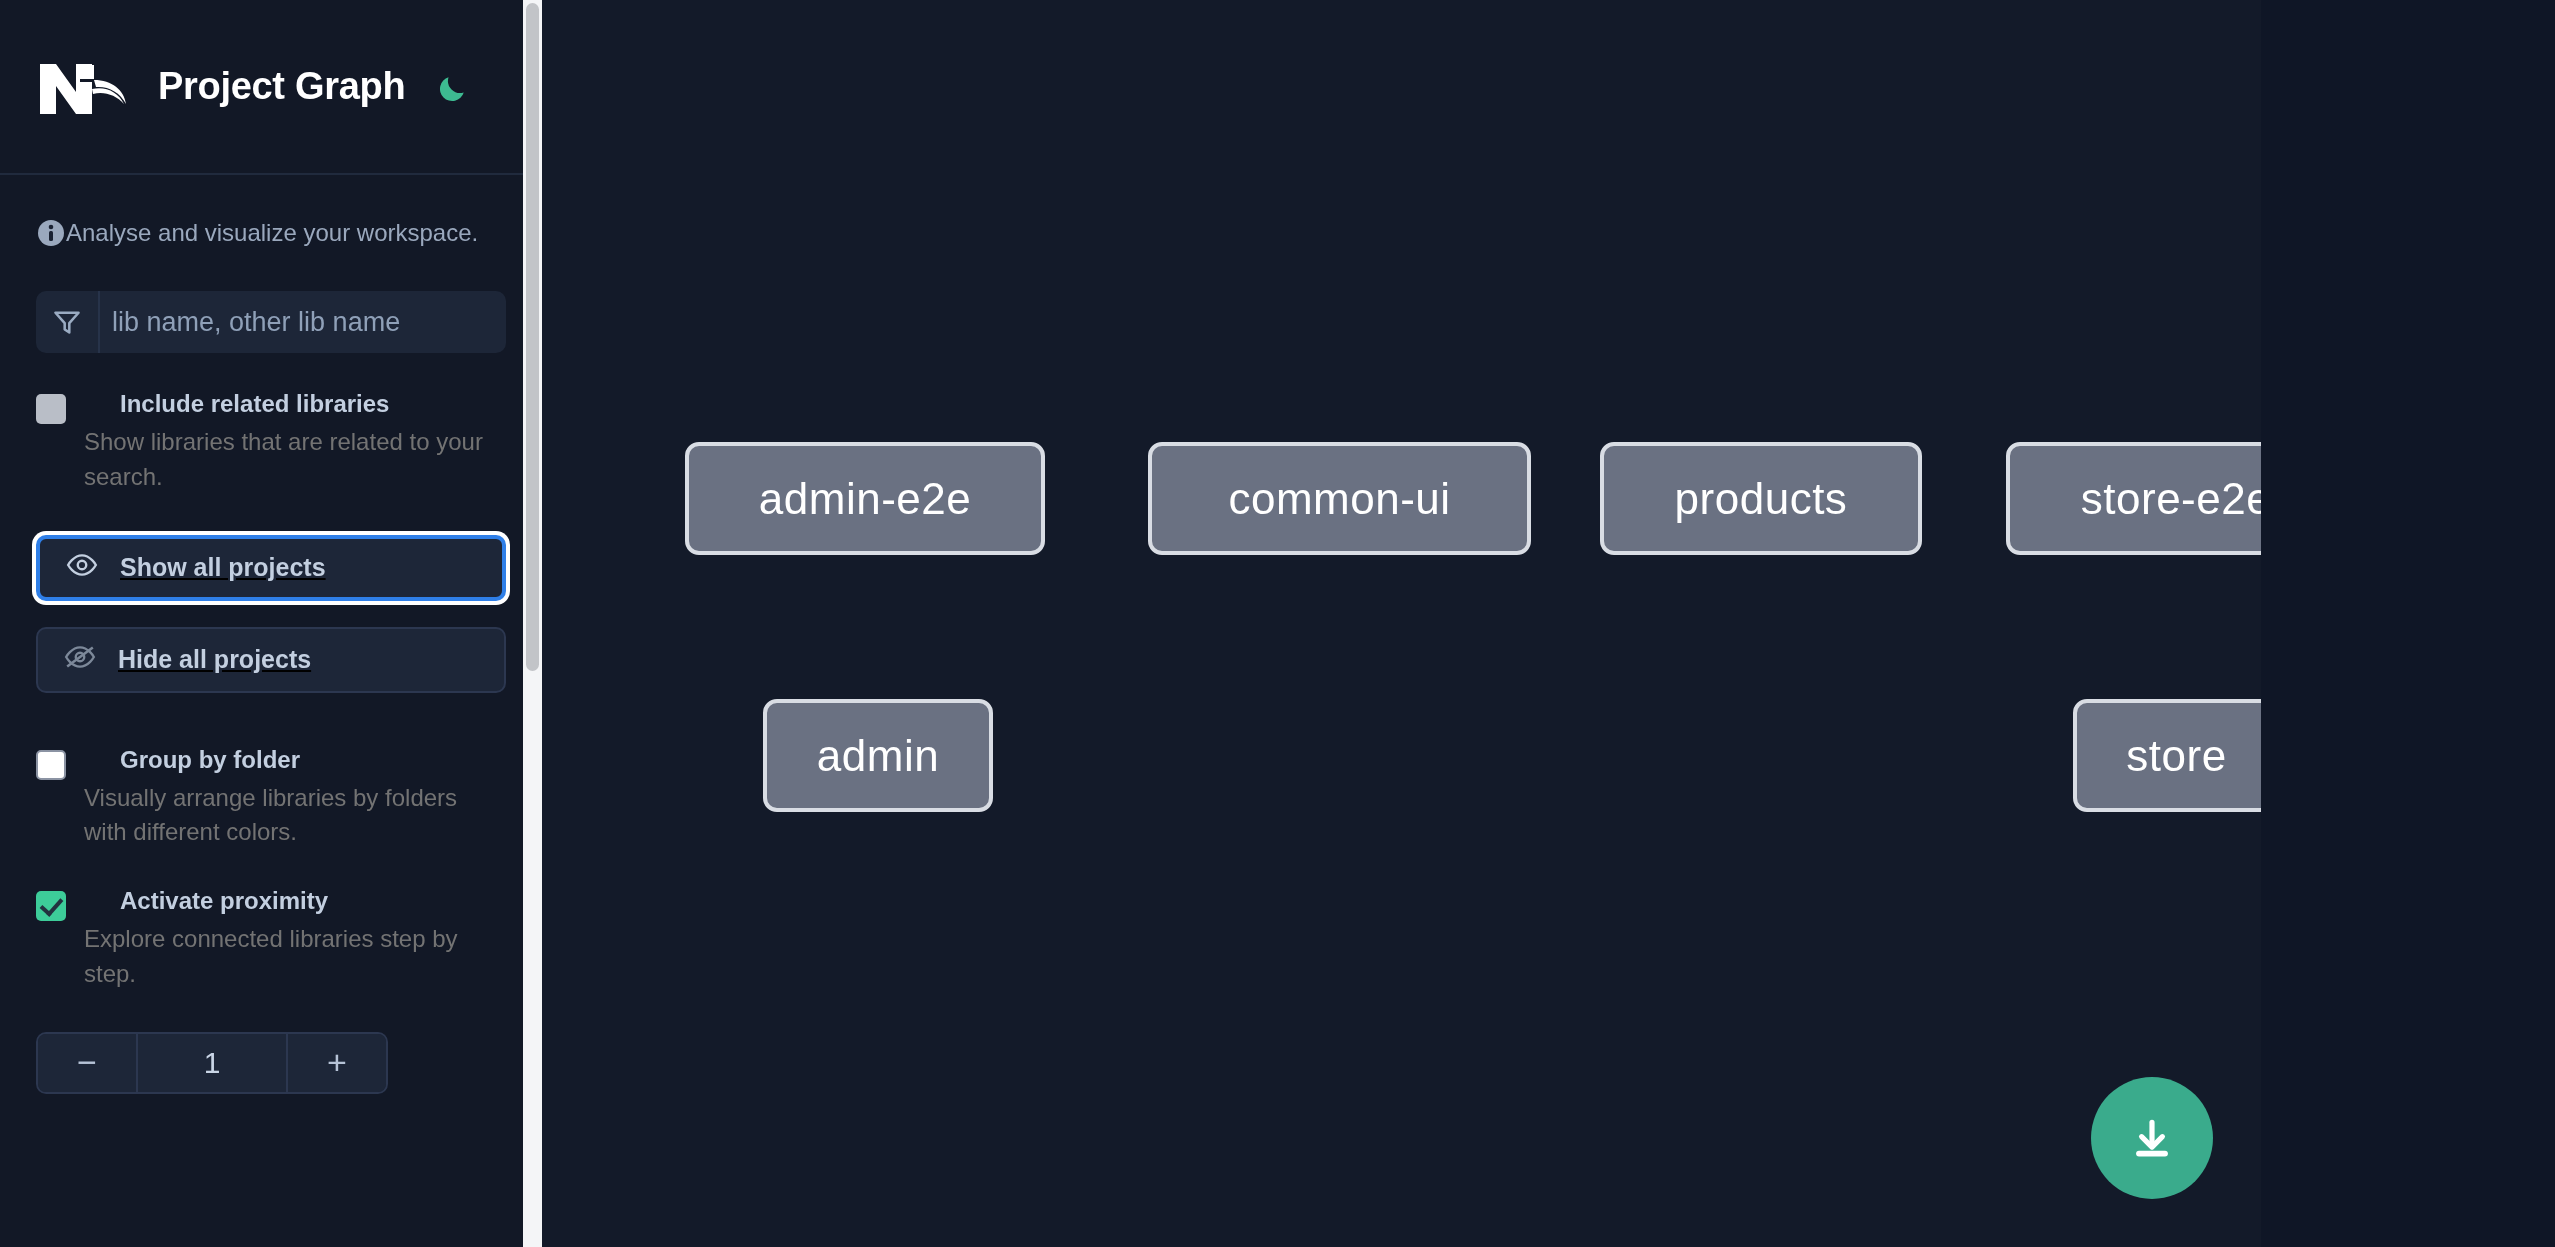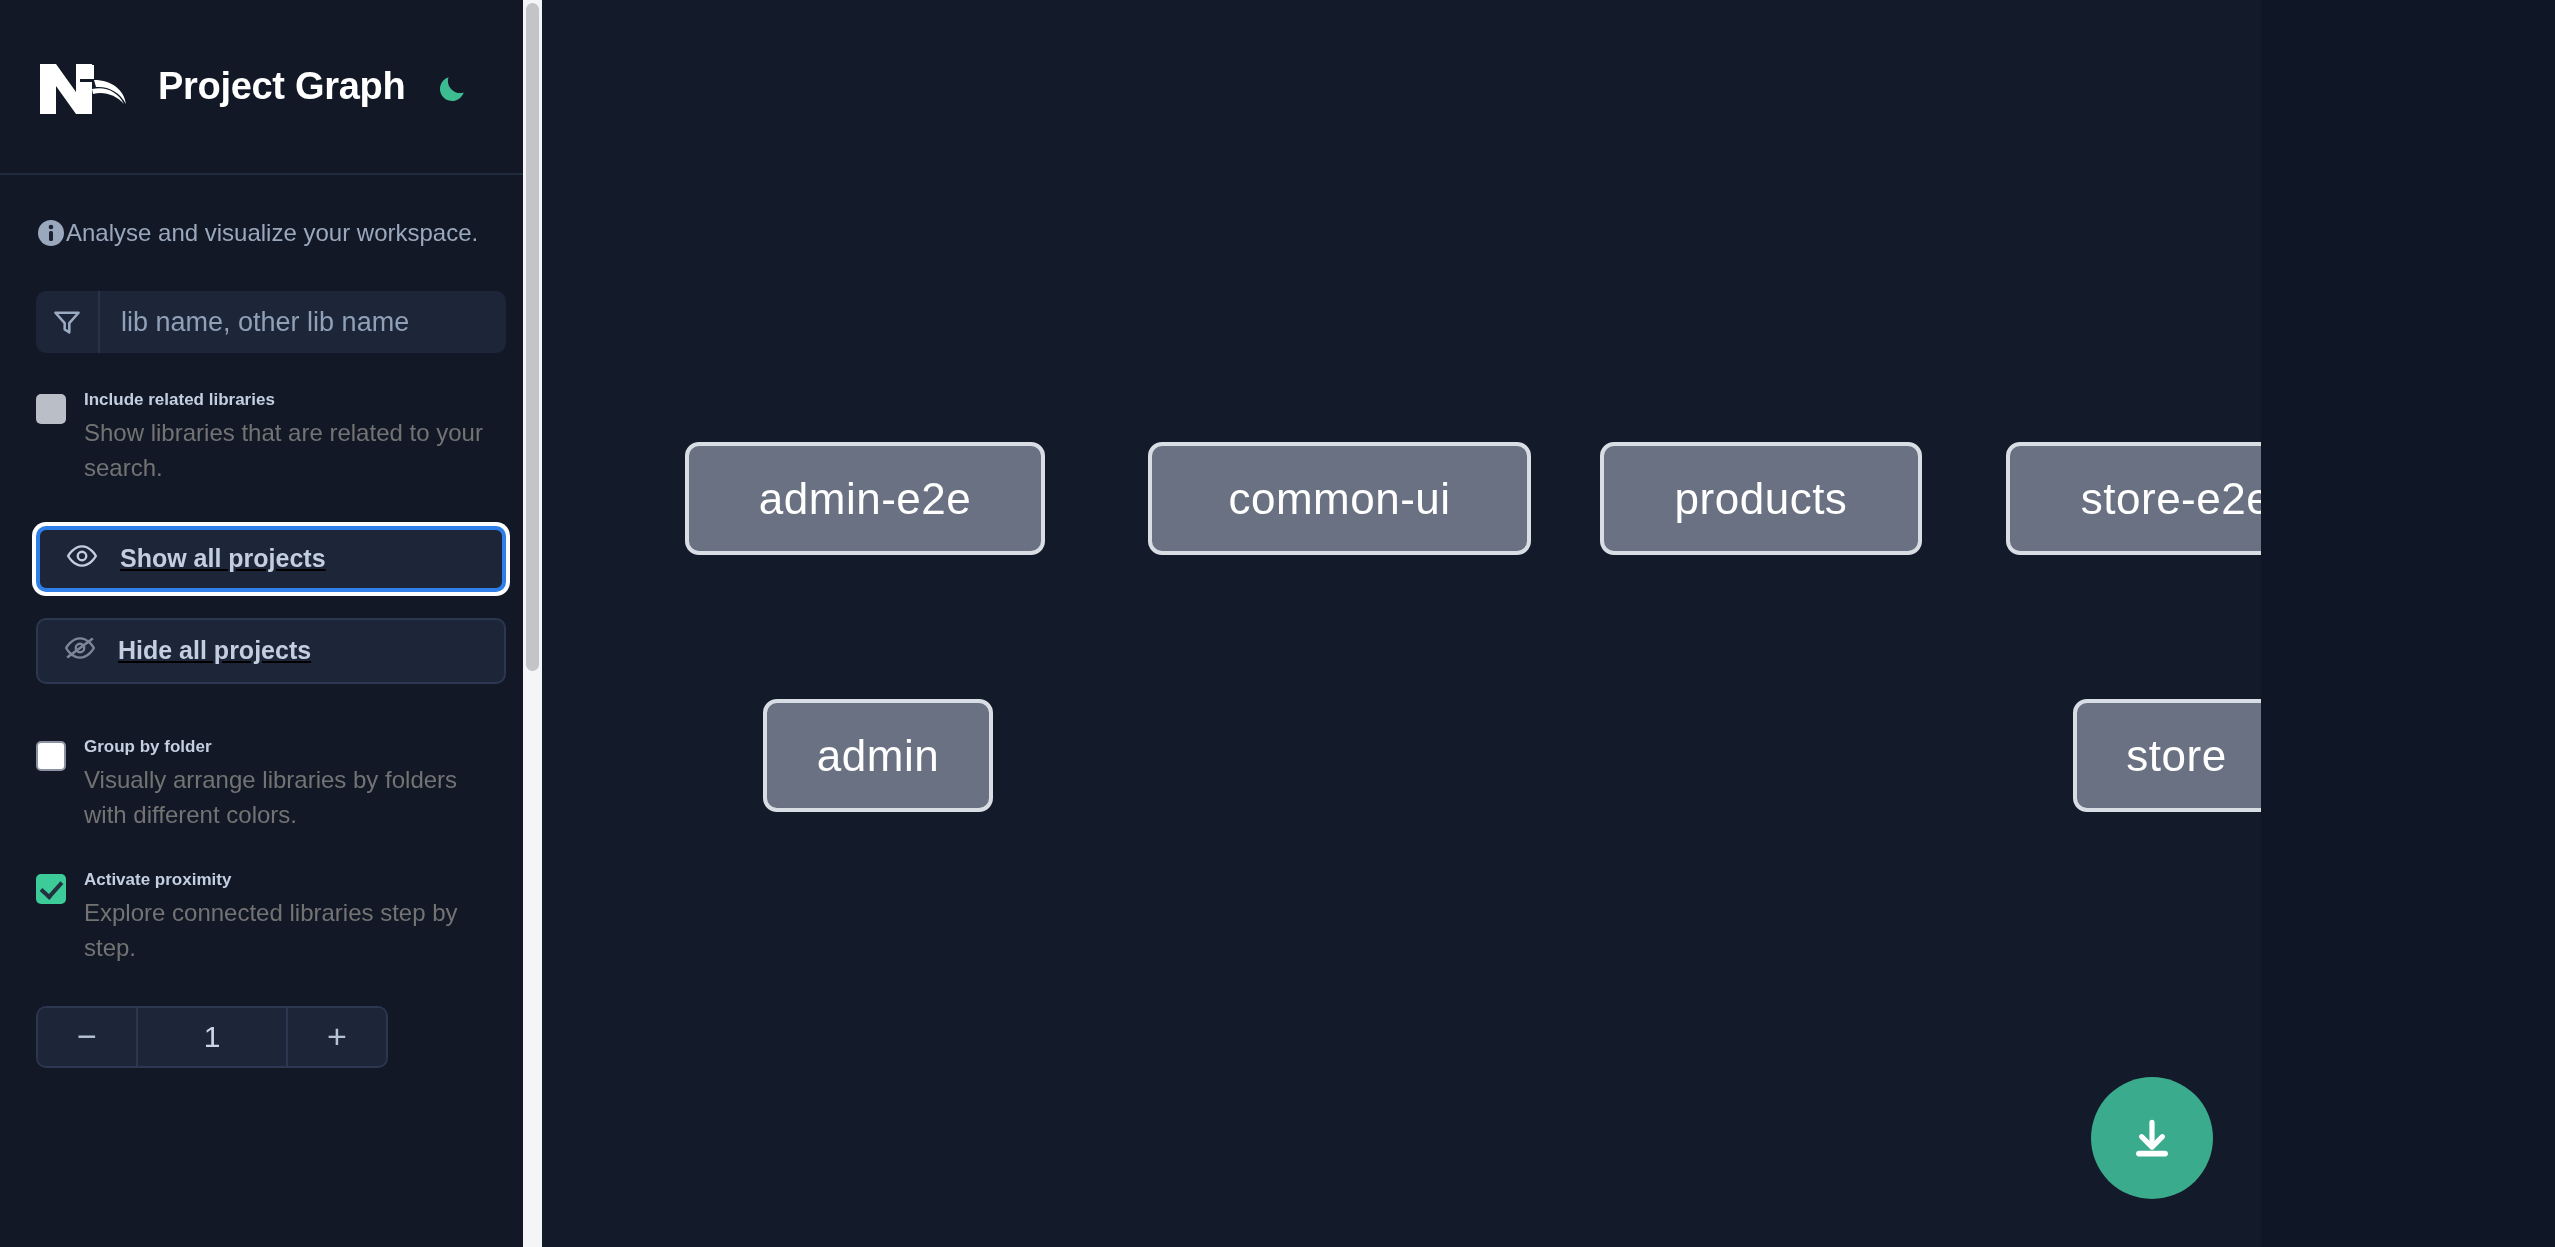--- a/index.html
+++ b/index.html
@@ -47,40 +47,40 @@
   .filter-box {
     height: 62px; background: #1d2638; border-radius: 10px;
     display: flex; align-items: stretch; overflow: hidden;
   }
   .filter-icon-cell {
     width: 64px; display: flex; align-items: center; justify-content: center;
     border-right: 2px solid #27334a; flex: 0 0 64px;
   }
   .filter-input {
     flex: 1; background: transparent; border: none; outline: none;
-    color: #cbd5e1; font-size: 27px; padding: 0 21px;
+    color: #cbd5e1; font-size: 27px; padding: 0 12px;
     font-family: "Liberation Sans", sans-serif;
   }
   .filter-input::placeholder { color: #8fa0b8; }
 
   .opt { padding: 36px 36px 0 36px; display: flex; gap: 18px; }
   .opt-body { flex: 1; }
   .cb {
     width: 30px; height: 30px; flex: 0 0 30px; margin-top: 5px;
     border-radius: 5px; position: relative; cursor: pointer;
   }
   .cb-disabled { background: #b9bec7; }
   .cb-empty { background: #ffffff; border: 2px solid #8b93a3; }
   .cb-checked { background: #3dcc99; }
   .cb-checked::after {
     content: ""; position: absolute; left: 9px; top: 3px;
     width: 9px; height: 17px; border: solid #23313f;
     border-width: 0 4px 4px 0; transform: rotate(42deg);
   }
-  .opt-label { font-size: 17px; font-weight: 700; color: #c3cfe0; line-height: 1.25; }
+  .opt-label { font-size: 24px; font-weight: 700; color: #c3cfe0; line-height: 1.25; margin-left: 36px; }
   .opt-desc { font-size: 24px; color: #737373; line-height: 1.45; margin-top: 6px; max-width: 440px; }
 
   .btn-wrap { padding: 40px 36px 0 36px; text-decoration: underline; }
   .gbtn {
     height: 66px; width: 100%; border-radius: 10px;
     display: flex; align-items: center; gap: 22px; padding: 0 26px;
     background: #1d2638; color: #c3cfe0; font-size: 25px; font-weight: 700;
     cursor: pointer; font-family: "Liberation Sans", sans-serif;
     border: 2px solid #2c3750;
   }

